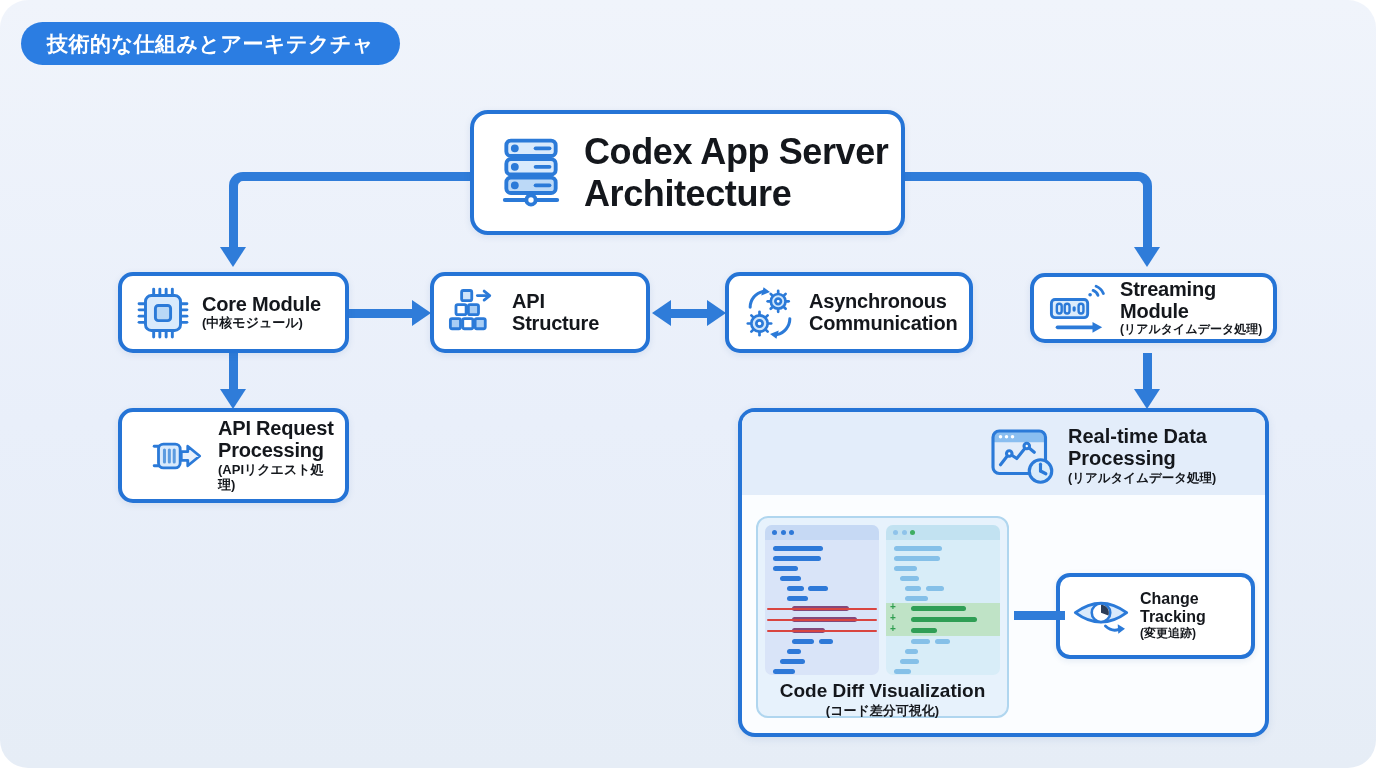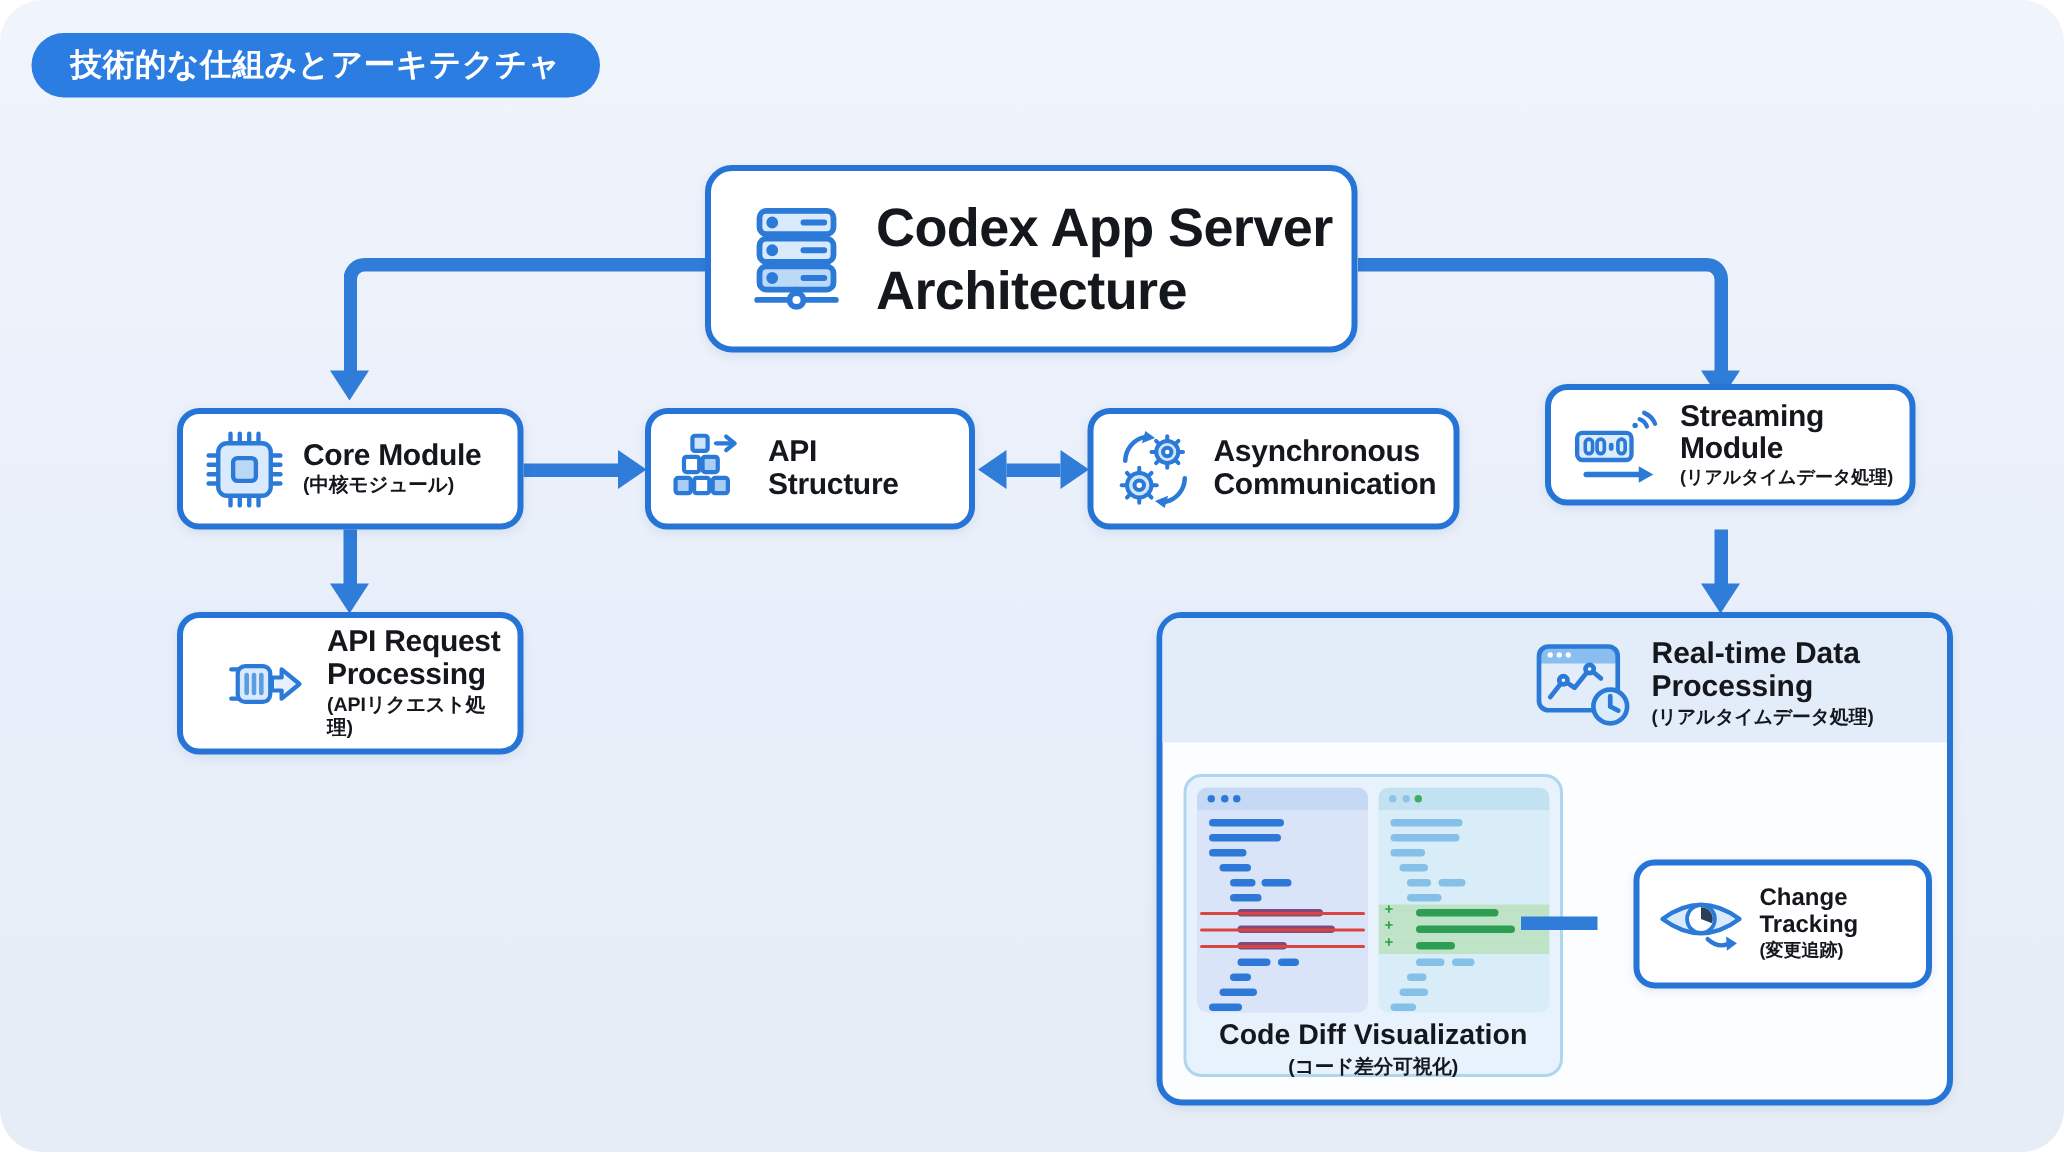--- a/index.html
+++ b/index.html
@@ -19,38 +19,38 @@
   .box .title{font-size:20px;font-weight:800;color:#14171c;line-height:1.08;letter-spacing:-.2px;}
   .box .sub{font-size:13px;font-weight:700;color:#14171c;line-height:1.15;margin-top:1px;}
 
   #server-box{left:470px;top:110px;width:435px;height:125px;border-radius:18px;gap:16px;padding-left:20px;}
   #server-box .title{font-size:36px;letter-spacing:-.4px;line-height:1.16;}
 
   #core-box{left:118px;top:272px;width:231px;height:81px;}
   #apistruct-box{left:430px;top:272px;width:220px;height:81px;}
   #apistruct-box .title{max-width:98px;}
   #async-box{left:725px;top:272px;width:248px;height:81px;}
-  #streaming-box{left:1030px;top:256px;width:247px;height:81px;}
+  #streaming-box{left:1030px;top:273px;width:247px;height:70px;}
   #streaming-box .sub{font-size:12px;}
   #apireq-box{left:118px;top:408px;width:231px;height:95px;padding-left:27px;}
 
   
   .acolor{background:#2f7cd9;}
   .elbow-left{position:absolute;left:229px;top:172px;width:241px;height:76px;
               border-left:9px solid #2f7cd9;border-top:9px solid #2f7cd9;border-top-left-radius:14px;box-sizing:border-box;}
   .elbow-right{position:absolute;left:905px;top:172px;width:247px;height:76px;
                border-right:9px solid #2f7cd9;border-top:9px solid #2f7cd9;border-top-right-radius:14px;box-sizing:border-box;}
   .head-down{position:absolute;width:0;height:0;border-left:13px solid transparent;border-right:13px solid transparent;border-top:20px solid #2f7cd9;}
   .head-right{position:absolute;width:0;height:0;border-top:13.5px solid transparent;border-bottom:13.5px solid transparent;border-left:19px solid #2f7cd9;}
   .head-left{position:absolute;width:0;height:0;border-top:13.5px solid transparent;border-bottom:13.5px solid transparent;border-right:19px solid #2f7cd9;}
   .hbar{position:absolute;height:9px;}
   .vbar{position:absolute;width:9px;}
 
   
-  #realtime-panel{position:absolute;left:771px;top:408px;width:531px;height:329px;background:#fbfdff;
+  #realtime-panel{position:absolute;left:738px;top:408px;width:531px;height:329px;background:#fbfdff;
                   border:4px solid #2574d6;border-radius:17px;box-sizing:border-box;box-shadow:0 2px 8px rgba(30,80,150,.10);}
   #realtime-header{position:absolute;left:0;top:0;width:100%;height:83px;background:#e3edfa;border-radius:12px 12px 0 0;}
   #realtime-title{position:absolute;left:326px;top:13px;display:flex;flex-direction:column;}
   #realtime-title .title{font-size:20px;font-weight:800;color:#14171c;line-height:1.1;}
   #realtime-title .sub{font-size:12.5px;font-weight:700;color:#14171c;margin-top:1px;}
   #realtime-icon{position:absolute;left:248px;top:14px;}
 
   
   #diff-card{position:absolute;left:14px;top:104px;width:253px;height:202px;background:#e7f2fc;
              border:2px solid #b0d6ef;border-radius:12px;box-sizing:border-box;padding:7px;}

